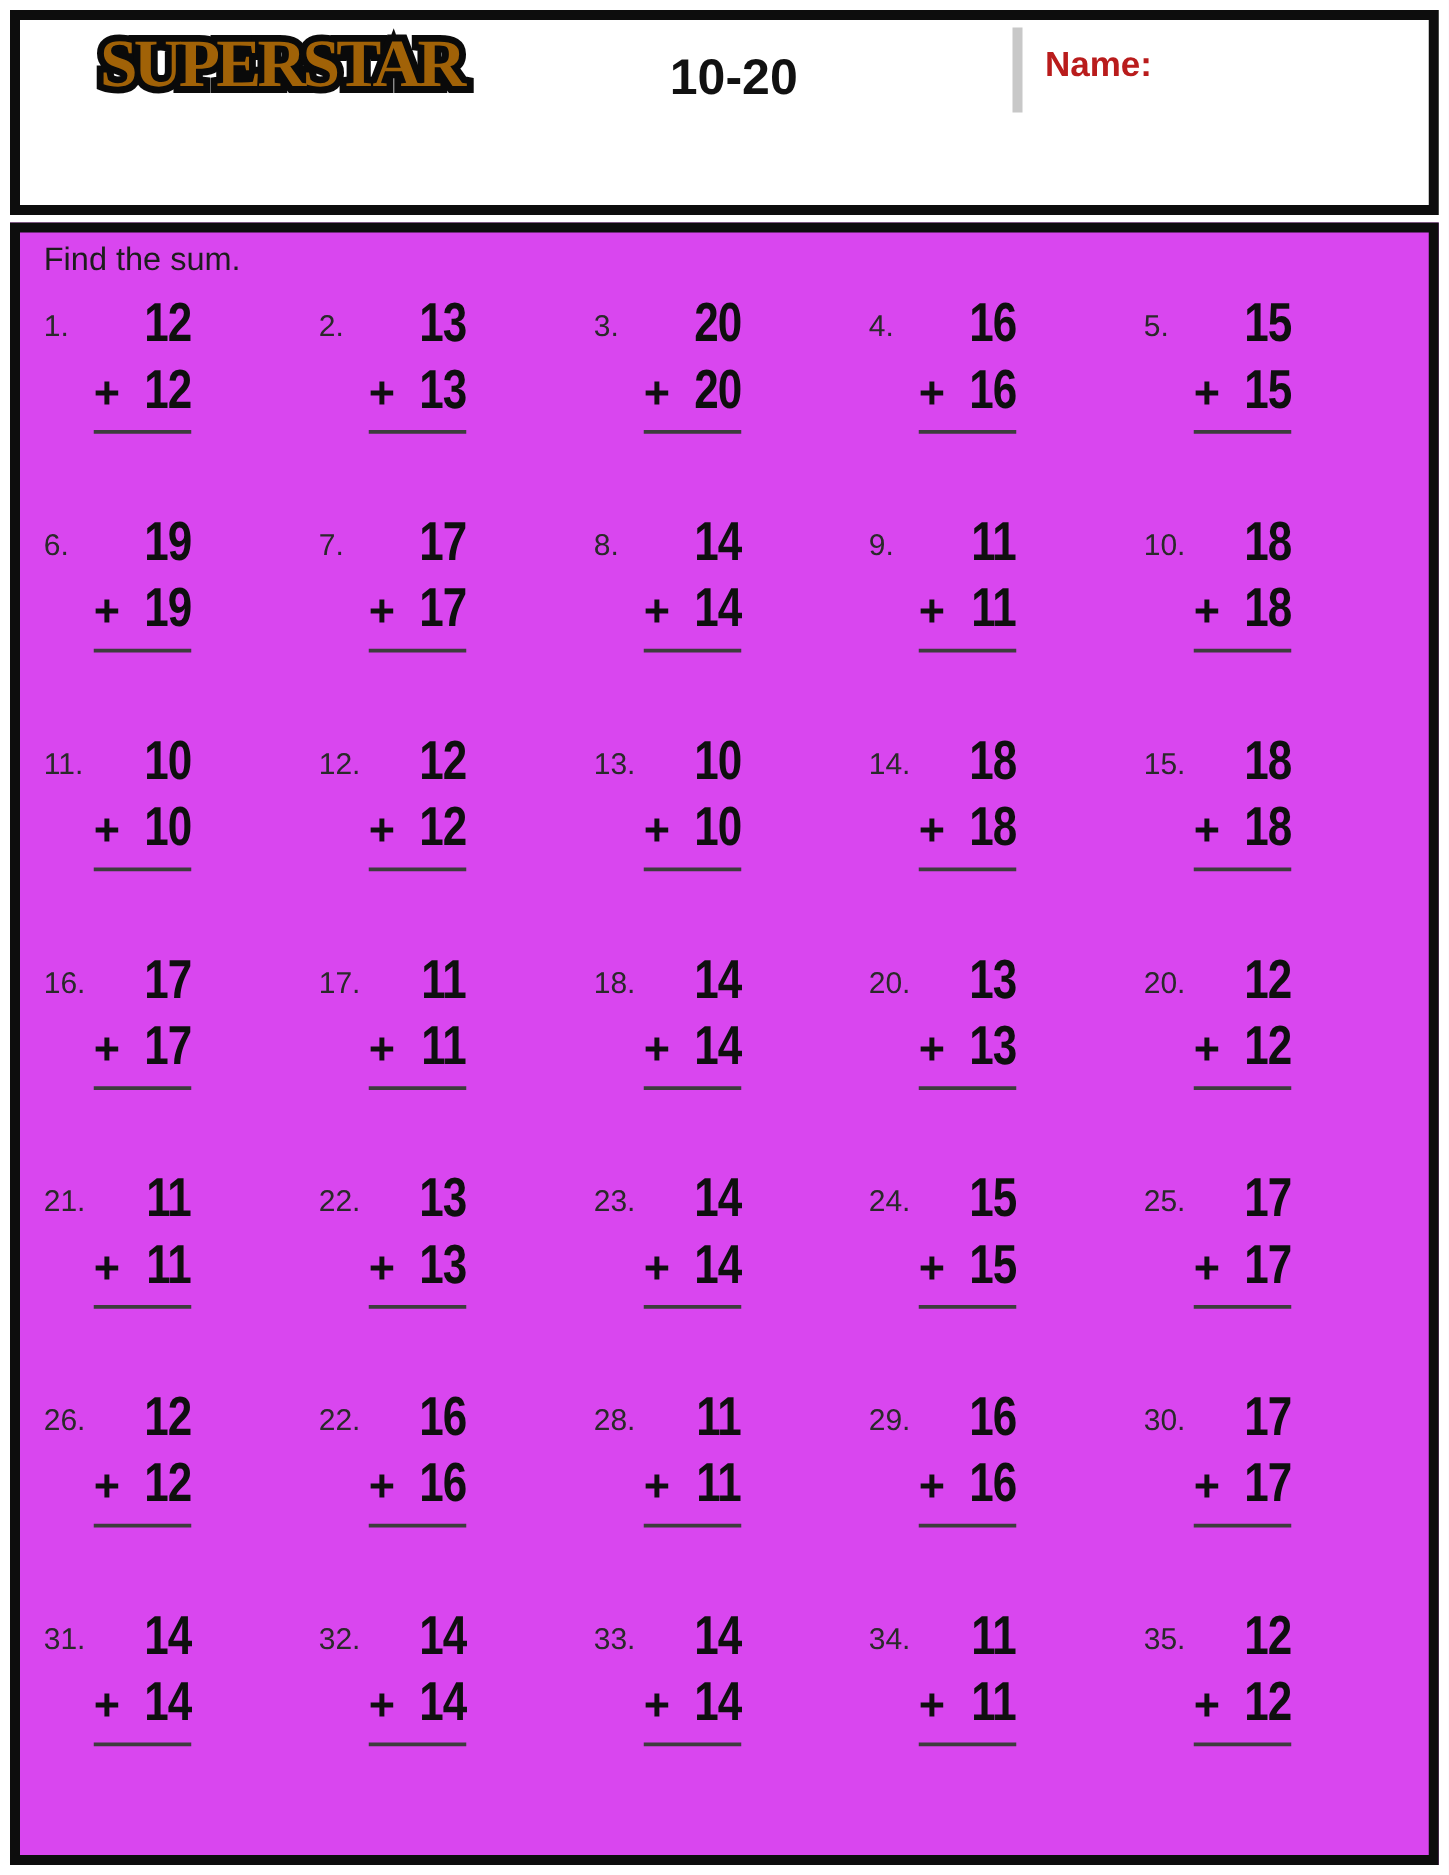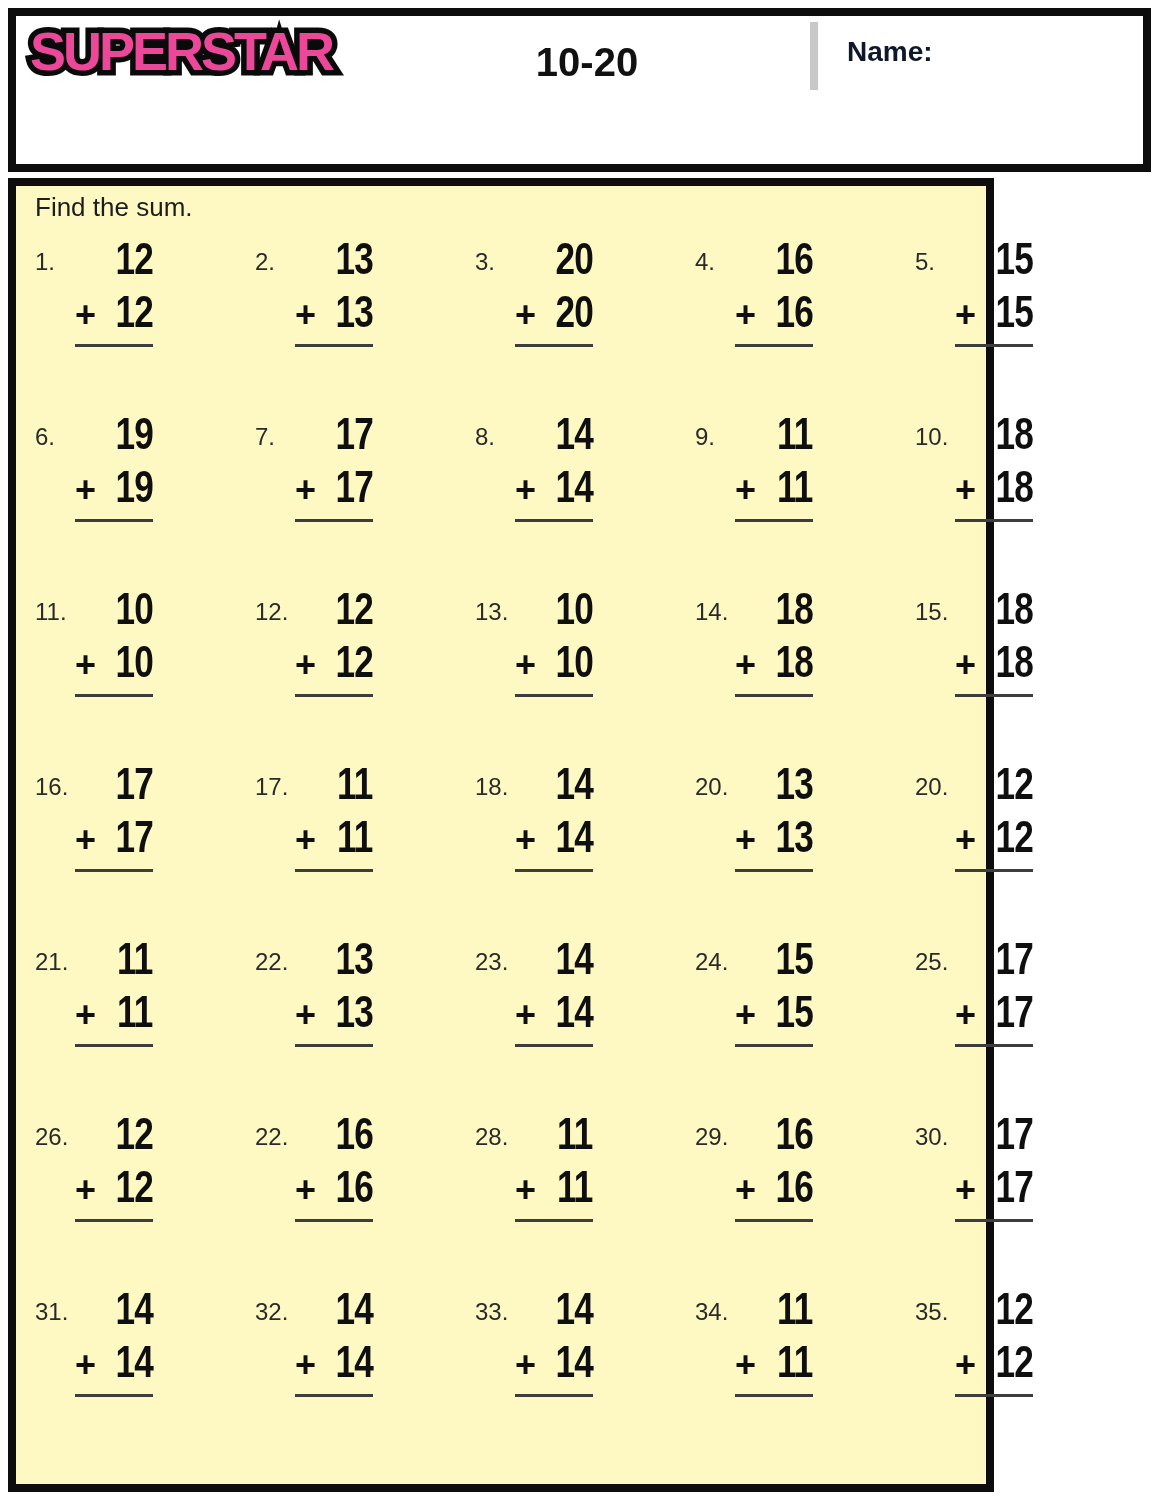--- a/index.html
+++ b/index.html
@@ -20,23 +20,24 @@
     left: 8px; top: 8px;
     width: 1143px; height: 164px;
     border: 8px solid #0d0d0d;
     background: #ffffff;
   }
 
   .logo {
     position: absolute;
     left: 14px; top: 8px;
     width: 390px;
-    font-family: Liberation Sans, sans-serif;
+    text-align: center;
+    font-family: Liberation Serif, serif;
     font-weight: 800;
-    color: #ec4899;
+    color: #a16207;
     -webkit-text-stroke: 11px #0a0a0a;
     paint-order: stroke fill;
     line-height: 1;
     white-space: nowrap;
   }
   .logo-line1 { font-size: 54px; letter-spacing: -3px; }
   .logo-line2 { font-size: 45px; letter-spacing: -2px; margin-top: 3px; }
 
   .title {
     position: absolute;
@@ -53,31 +54,30 @@
     position: absolute;
     left: 794px; top: 6px;
     width: 8px; height: 68px;
     background: #c8c8c8;
   }
   .name-label {
     position: absolute;
     left: 820px; top: 20px;
     font-size: 28px;
     font-weight: 600;
-    color: #0f172a;
-    margin-left: 11px;
+    color: #b91c1c;
   }
 
   
   .body-box {
     position: absolute;
     left: 8px; top: 178px;
-    width: 986px; height: 1314px;
+    width: 1143px; height: 1314px;
     border: 8px solid #0d0d0d;
-    background: #fef9c3;
+    background: #d946ef;
   }
 
   .instructions {
     position: absolute;
     left: 19px; top: 6px;
     font-size: 26px;
     color: #1d1d1d;
   }
 
   .grid {

